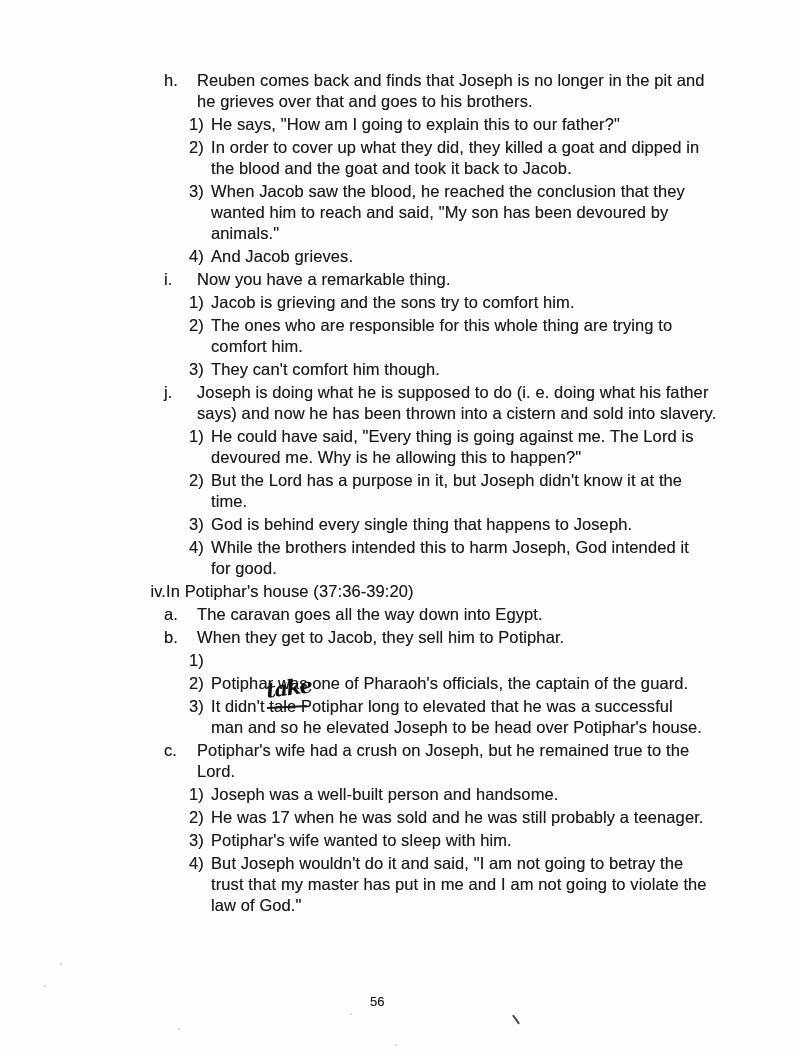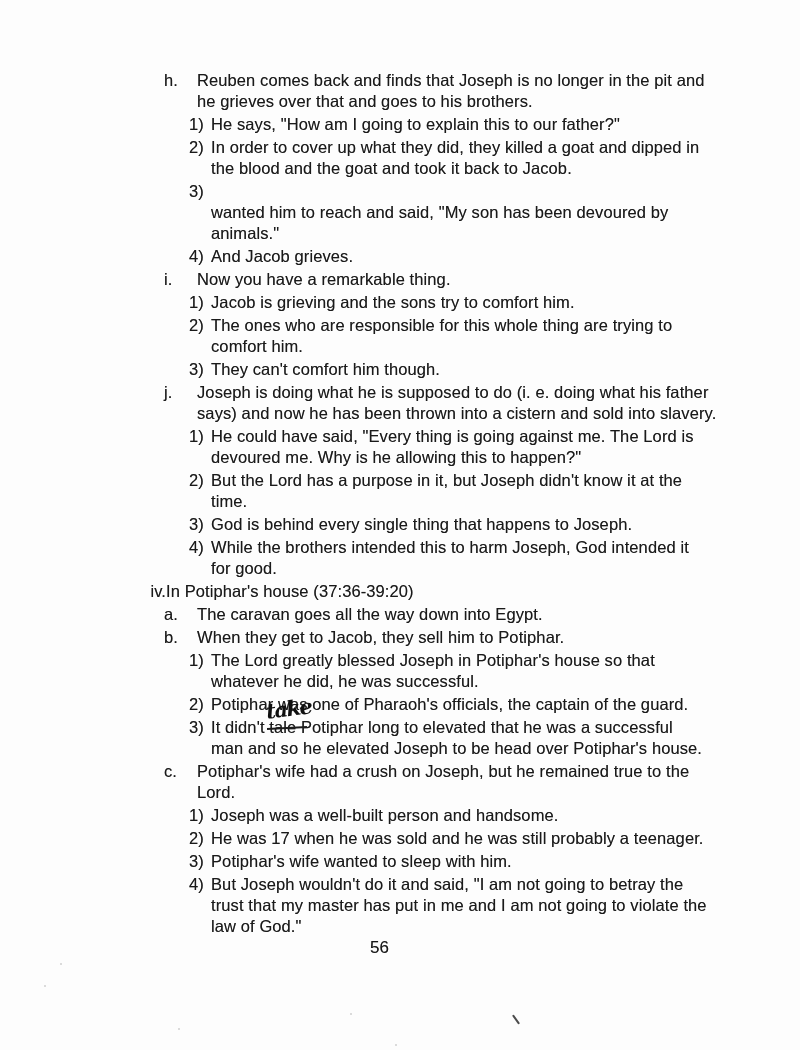--- a/index.html
+++ b/index.html
@@ -51,22 +51,22 @@
     font-weight:bold;
     font-size:21px;
     letter-spacing:-1.5px;
     transform:rotate(-7deg);
     color:#0f0f0f;
     text-shadow:none;
     white-space:nowrap;
   }
   .page-number {
     position:absolute;
-    top:937px; left:370px;
-    font-size:17px; line-height:21px;
+    top:991px; left:370px;
+    font-size:13px; line-height:21px;
     color:#1a1a1a;
     text-shadow:0 0 0.4px rgba(20,20,20,0.5);
   }
   .scan-mark { position:absolute; }
   .mark-slash {
     left:515px; top:1014px;
     width:2px; height:11px;
     background:#4d4d4d;
     border-radius:1px;
     transform:rotate(-35deg);
@@ -90,21 +90,21 @@
       <div class="item level-number">
         <span class="marker">1)</span>
         <span class="text"><span>He says, "How am I going to explain this to our father?"</span></span>
       </div>
       <div class="item level-number">
         <span class="marker">2)</span>
         <span class="text"><span>In order to cover up what they did, they killed a goat and dipped in</span><br><span>the blood and the goat and took it back to Jacob.</span></span>
       </div>
       <div class="item level-number">
         <span class="marker">3)</span>
-        <span class="text"><br><span>wanted him to reach and said, "My son has been devoured by</span><br><span>animals."</span></span>
+        <span class="text"><span>When Jacob saw the blood, he reached the conclusion that they</span><br><span>wanted him to reach and said, "My son has been devoured by</span><br><span>animals."</span></span>
       </div>
       <div class="item level-number">
         <span class="marker">4)</span>
         <span class="text"><span>And Jacob grieves.</span></span>
       </div>
       <div class="item level-letter">
         <span class="marker">i.</span>
         <span class="text"><span>Now you have a remarkable thing.</span></span>
       </div>
       <div class="item level-number">
@@ -146,21 +146,20 @@
       <div class="item level-letter">
         <span class="marker">a.</span>
         <span class="text"><span>The caravan goes all the way down into Egypt.</span></span>
       </div>
       <div class="item level-letter">
         <span class="marker">b.</span>
         <span class="text"><span>When they get to Jacob, they sell him to Potiphar.</span></span>
       </div>
       <div class="item level-number">
         <span class="marker">1)</span>
-        <span class="text"><span>The Lord greatly blessed Joseph in Potiphar's house so that</span><br><span>whatever he did, he was successful.</span></span>
       </div>
       <div class="item level-number">
         <span class="marker">2)</span>
         <span class="text"><span>Potiphar was one of Pharaoh's officials, the captain of the guard.</span></span>
       </div>
       <div class="item level-number">
         <span class="marker">3)</span>
         <span class="text"><span>It didn't </span><span class="strike-wrap"><span class="handwritten">take</span><span class="struck">tale</span></span><span> Potiphar long to elevated that he was a successful</span><br><span>man and so he elevated Joseph to be head over Potiphar's house.</span></span>
       </div>
       <div class="item level-letter">

